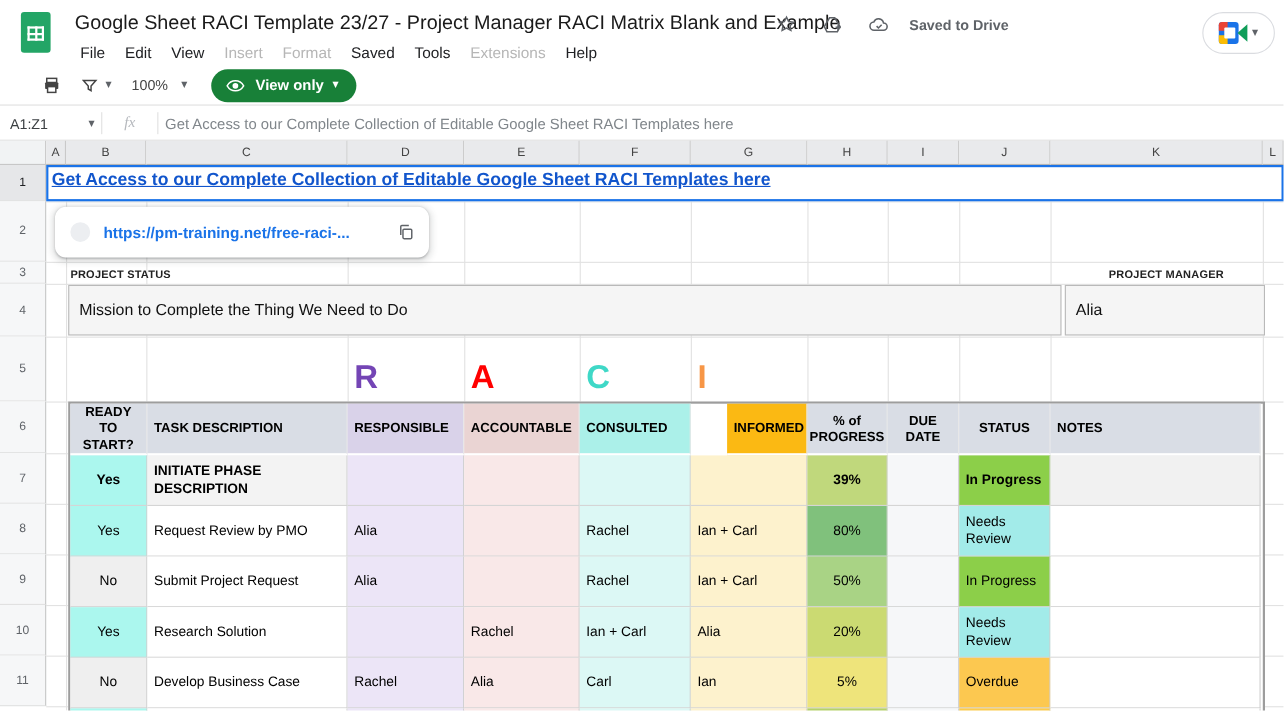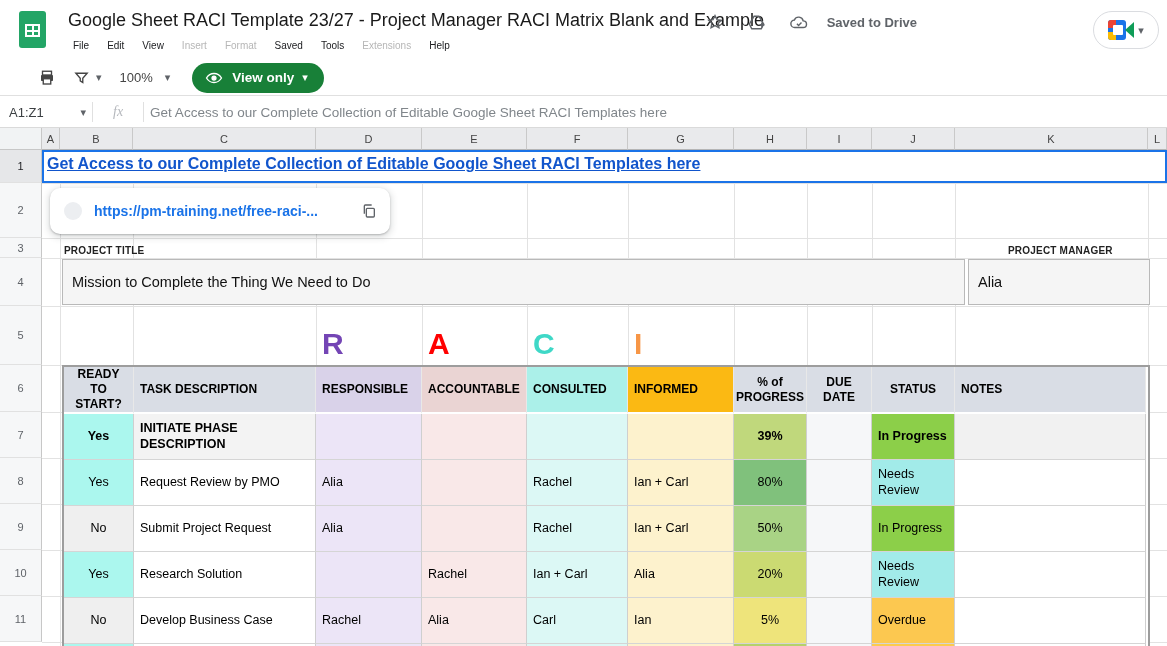--- a/index.html
+++ b/index.html
@@ -13,21 +13,21 @@
   .sheets-logo .grid { position:absolute; left:6px; top:13px; width:15px; height:13px;
     background:
       linear-gradient(#fff,#fff) left top/15px 2px no-repeat,
       linear-gradient(#fff,#fff) left bottom/15px 2px no-repeat,
       linear-gradient(#fff,#fff) left top/2px 13px no-repeat,
       linear-gradient(#fff,#fff) right top/2px 13px no-repeat,
       linear-gradient(#fff,#fff) center/15px 2px no-repeat,
       linear-gradient(#fff,#fff) center/2px 13px no-repeat; }
   .doc-title { position:absolute; left:68px; top:10px; font-size:18px; color:#1a1a1a; white-space:nowrap; }
   .menubar { position:absolute; left:64px; top:37px; display:flex; }
-  .menu-item { font-size:10px; color:#202124; padding:3px 9px; border-radius:4px; cursor:pointer; }
+  .menu-item { font-size:14px; color:#202124; padding:3px 9px; border-radius:4px; cursor:pointer; }
   .menu-item.disabled { color:#b6b6b6; }
   .top-right { position:absolute; right:250px; top:10px; display:flex; align-items:center; gap:22px; height:24px; }
   .ticon { width:20px; height:20px; color:#5f6368; display:flex; align-items:center; justify-content:center; }
   .saved-label { font-size:13px; color:#5f6368; font-weight:bold; margin-left:-4px; white-space:nowrap; }
   .meet-pill { position:absolute; right:8px; top:11px; width:66px; height:38px; border:1px solid #dadce0; border-radius:19px;
     display:flex; align-items:center; justify-content:center; gap:4px; background:#fff; }
   .meet-cam { position:relative; width:26px; height:20px; }
   .meet-body { position:absolute; left:0; top:0; width:18px; height:20px; background:#1a73e8; border-radius:3px; }
   .meet-body:before { content:""; position:absolute; left:0; top:0; width:8px; height:8px; background:#ea4335; border-radius:3px 0 0 0; }
   .meet-body:after { content:""; position:absolute; left:0; bottom:0; width:8px; height:8px; background:#fbbc04; border-radius:0 0 0 3px; }
@@ -254,40 +254,40 @@
       <div class="favicon-dot"></div>
       <a class="link-url">https://pm-training.net/free-raci-...</a>
       <div class="copy-icon">
         <svg width="16" height="16" viewBox="0 0 24 24" fill="none" stroke="currentColor" stroke-width="2">
             <rect x="8" y="8" width="12" height="13" rx="1.5"></rect>
             <path d="M5 16V4.5A1.5 1.5 0 016.5 3H16"></path>
           </svg>
       </div>
     </div>
 
-    <div class="field-label" style="left:64px; top:117px;">PROJECT TITLE</div>
+    <div class="field-label" style="left:64px; top:117px;">PROJECT STATUS</div>
     <div class="field-label" style="left:972px; top:117px;margin-left:36px;">PROJECT MANAGER</div>
     <div class="field-box" style="left:62px; top:131px; width:903px; height:46px;">Mission to Complete the Thing We Need to Do</div>
     <div class="field-box" style="left:968px; top:131px; width:182px; height:46px;">Alia</div>
 
     <div id="raci-letters">
         <div class="raci-letter" style="left: 322px; top: 201px; color: rgb(116, 69, 181);">R</div>
         <div class="raci-letter" style="left: 428px; top: 201px; color: rgb(255, 0, 0);">A</div>
         <div class="raci-letter" style="left: 533px; top: 201px; color: rgb(63, 216, 199);">C</div>
         <div class="raci-letter" style="left: 634px; top: 201px; color: rgb(247, 150, 70);">I</div>
       </div>
 
     <div class="raci-table">
       <div class="tr" id="table-head">
           <div class="th center" style="background: rgb(217, 221, 229);">READY TO START?</div>
           <div class="th" style="background: rgb(217, 221, 229);">TASK DESCRIPTION</div>
           <div class="th" style="background: rgb(217, 210, 233);">RESPONSIBLE</div>
           <div class="th" style="background: rgb(234, 212, 211);">ACCOUNTABLE</div>
           <div class="th" style="background: rgb(171, 240, 233);">CONSULTED</div>
-          <div class="th" style="background: rgb(251, 185, 19);">INFORMED</div>
+          <div class="th" style="background: rgb(251, 185, 19); margin-left: 33px;">INFORMED</div>
           <div class="th center" style="background: rgb(217, 221, 229);">% of PROGRESS</div>
           <div class="th center" style="background: rgb(217, 221, 229);">DUE DATE</div>
           <div class="th center" style="background: rgb(217, 221, 229);">STATUS</div>
           <div class="th" style="background: rgb(217, 221, 229);">NOTES</div>
         </div>
       <div id="table-body">
           <div class="tr">
             <div class="td center bold" style="background: rgb(171, 247, 238);">Yes</div>
             <div class="td bold" style="background: rgb(243, 243, 243);">INITIATE PHASE DESCRIPTION</div>
             <div class="td bold" style="background: rgb(236, 229, 247);"></div>

